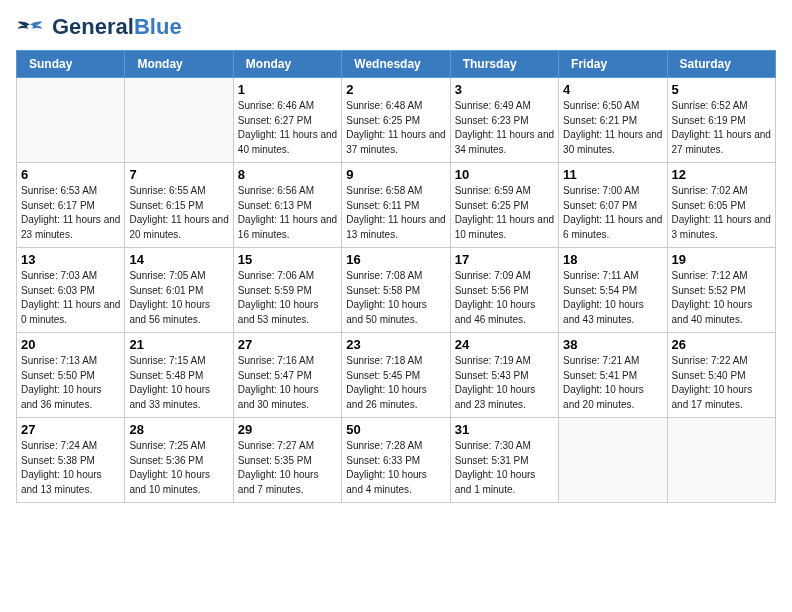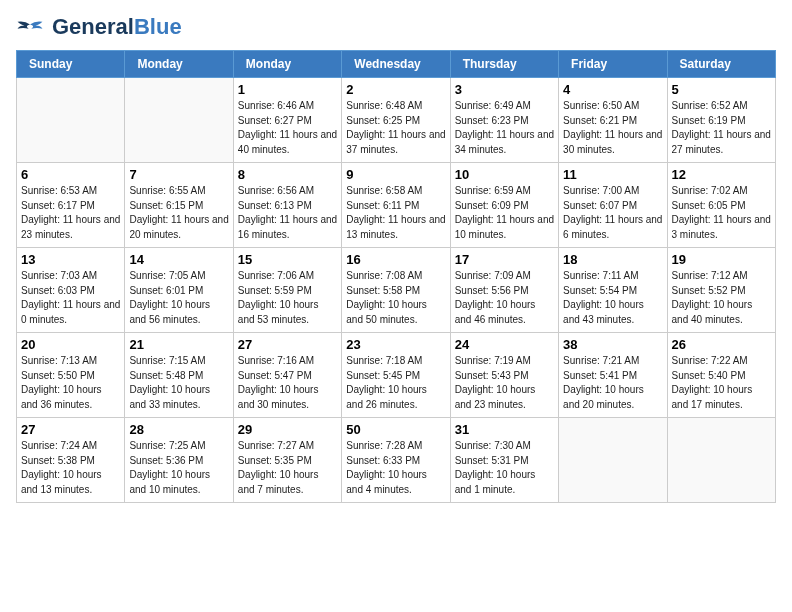--- a/index.html
+++ b/index.html
@@ -177,21 +177,21 @@
         </td>
         <td>
           <span class="day-num">9</span>
           <div class="day-info">Sunrise: 6:58 AM
 Sunset: 6:11 PM
 Daylight: 11 hours and 13 minutes.</div>
         </td>
         <td>
           <span class="day-num">10</span>
           <div class="day-info">Sunrise: 6:59 AM
-Sunset: 6:09 PM
+Sunset: 6:25 PM
 Daylight: 11 hours and 10 minutes.</div>
         </td>
         <td>
           <span class="day-num">11</span>
           <div class="day-info">Sunrise: 7:00 AM
 Sunset: 6:07 PM
 Daylight: 11 hours and 6 minutes.</div>
         </td>
         <td>
           <span class="day-num">12</span>

